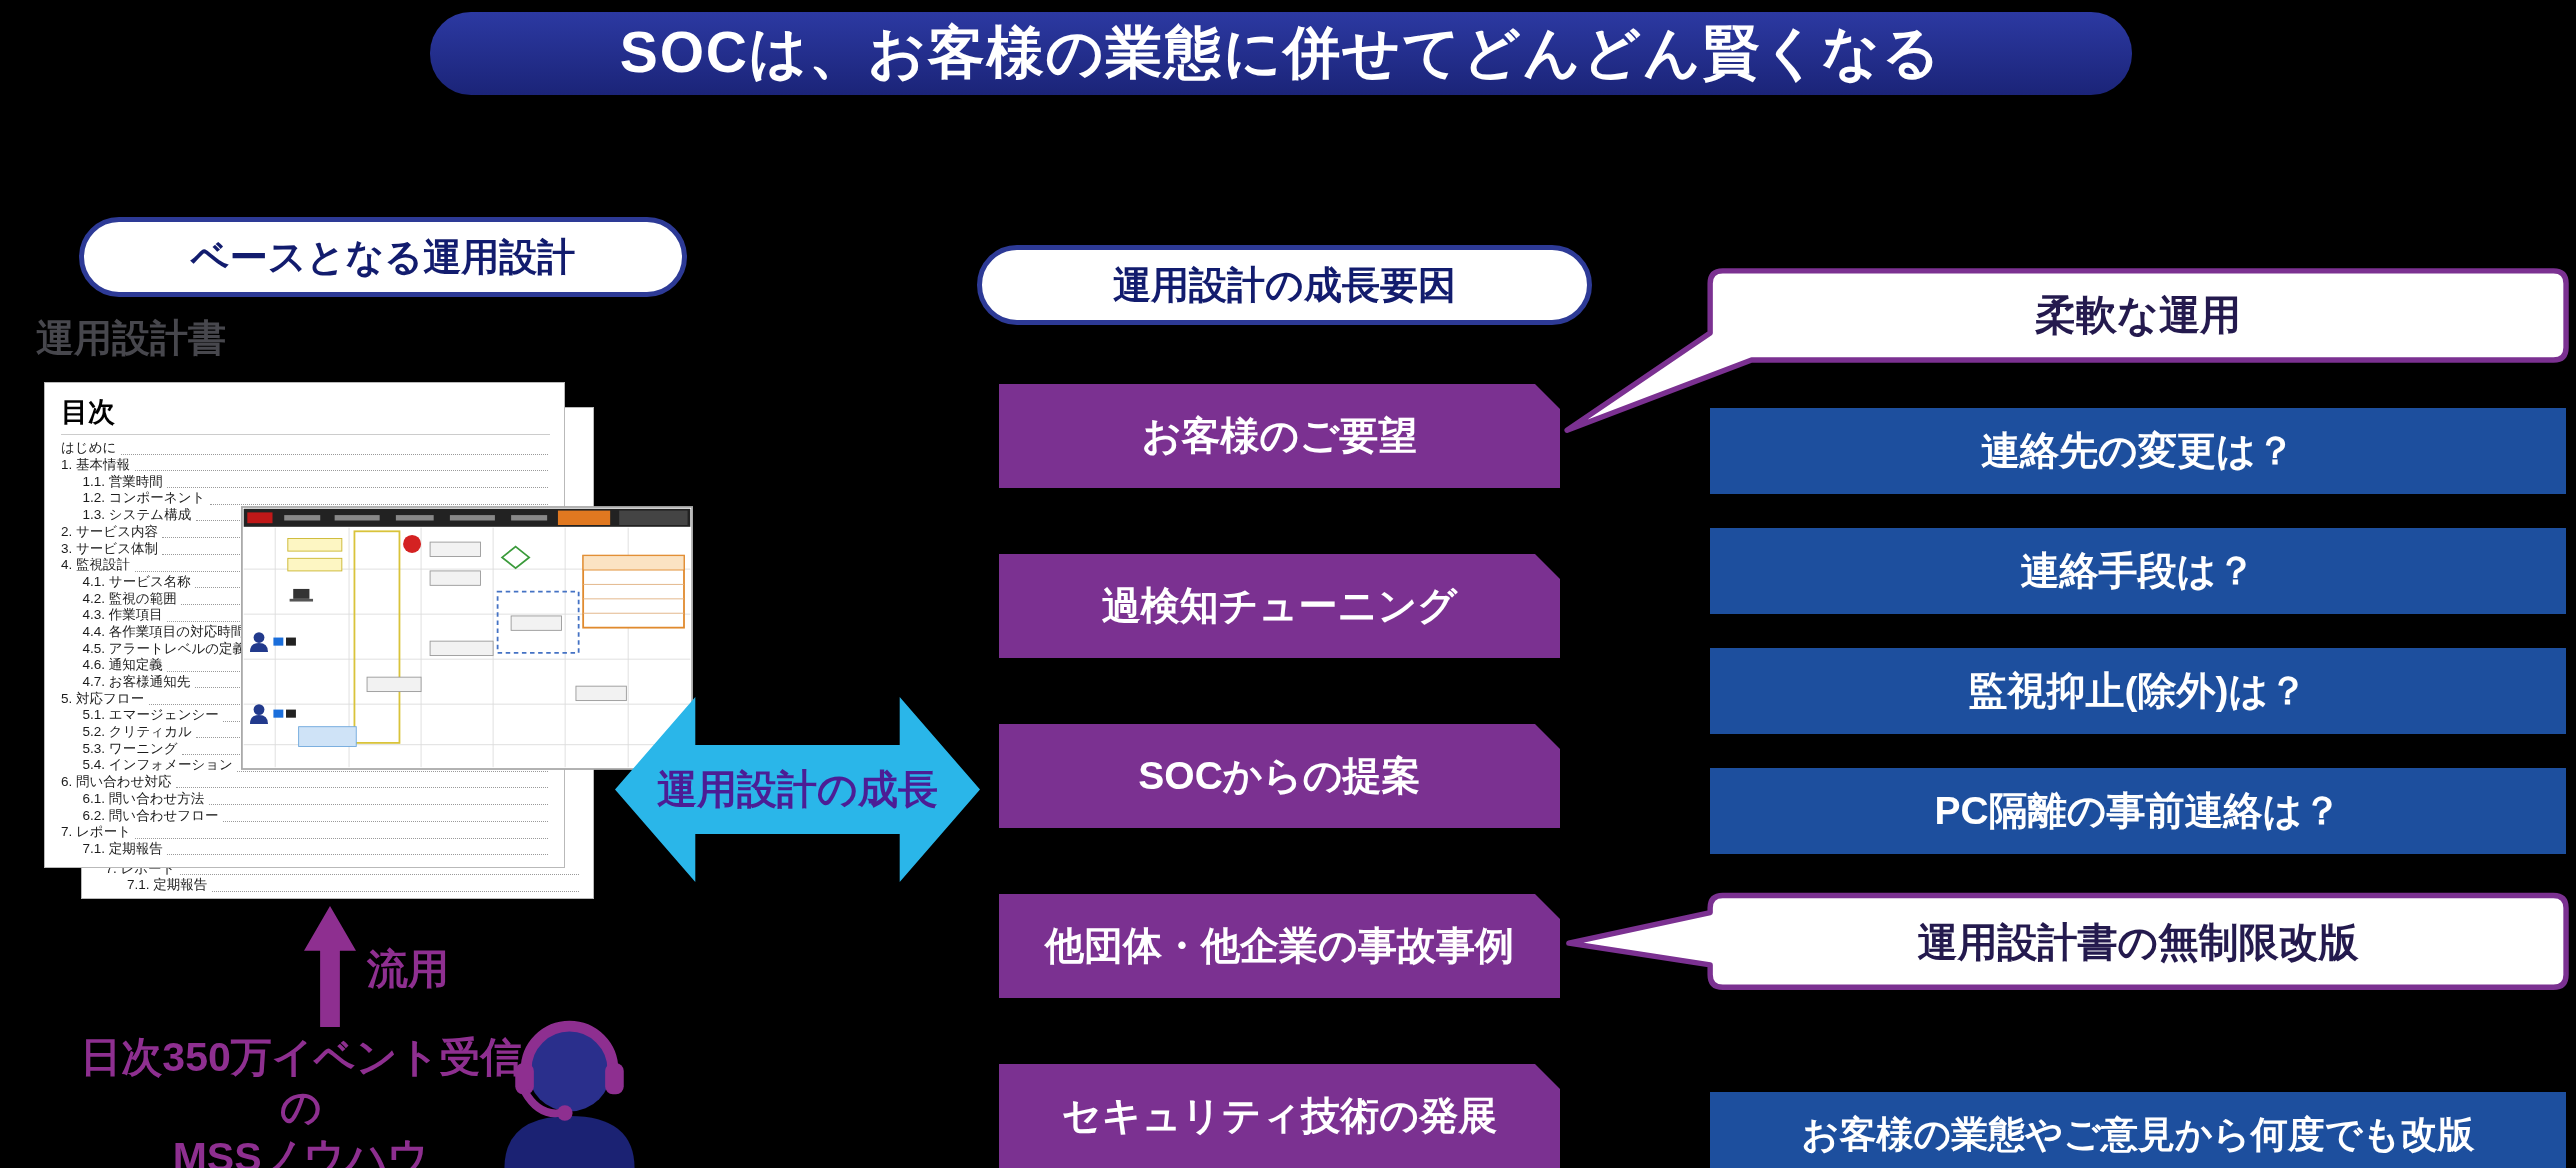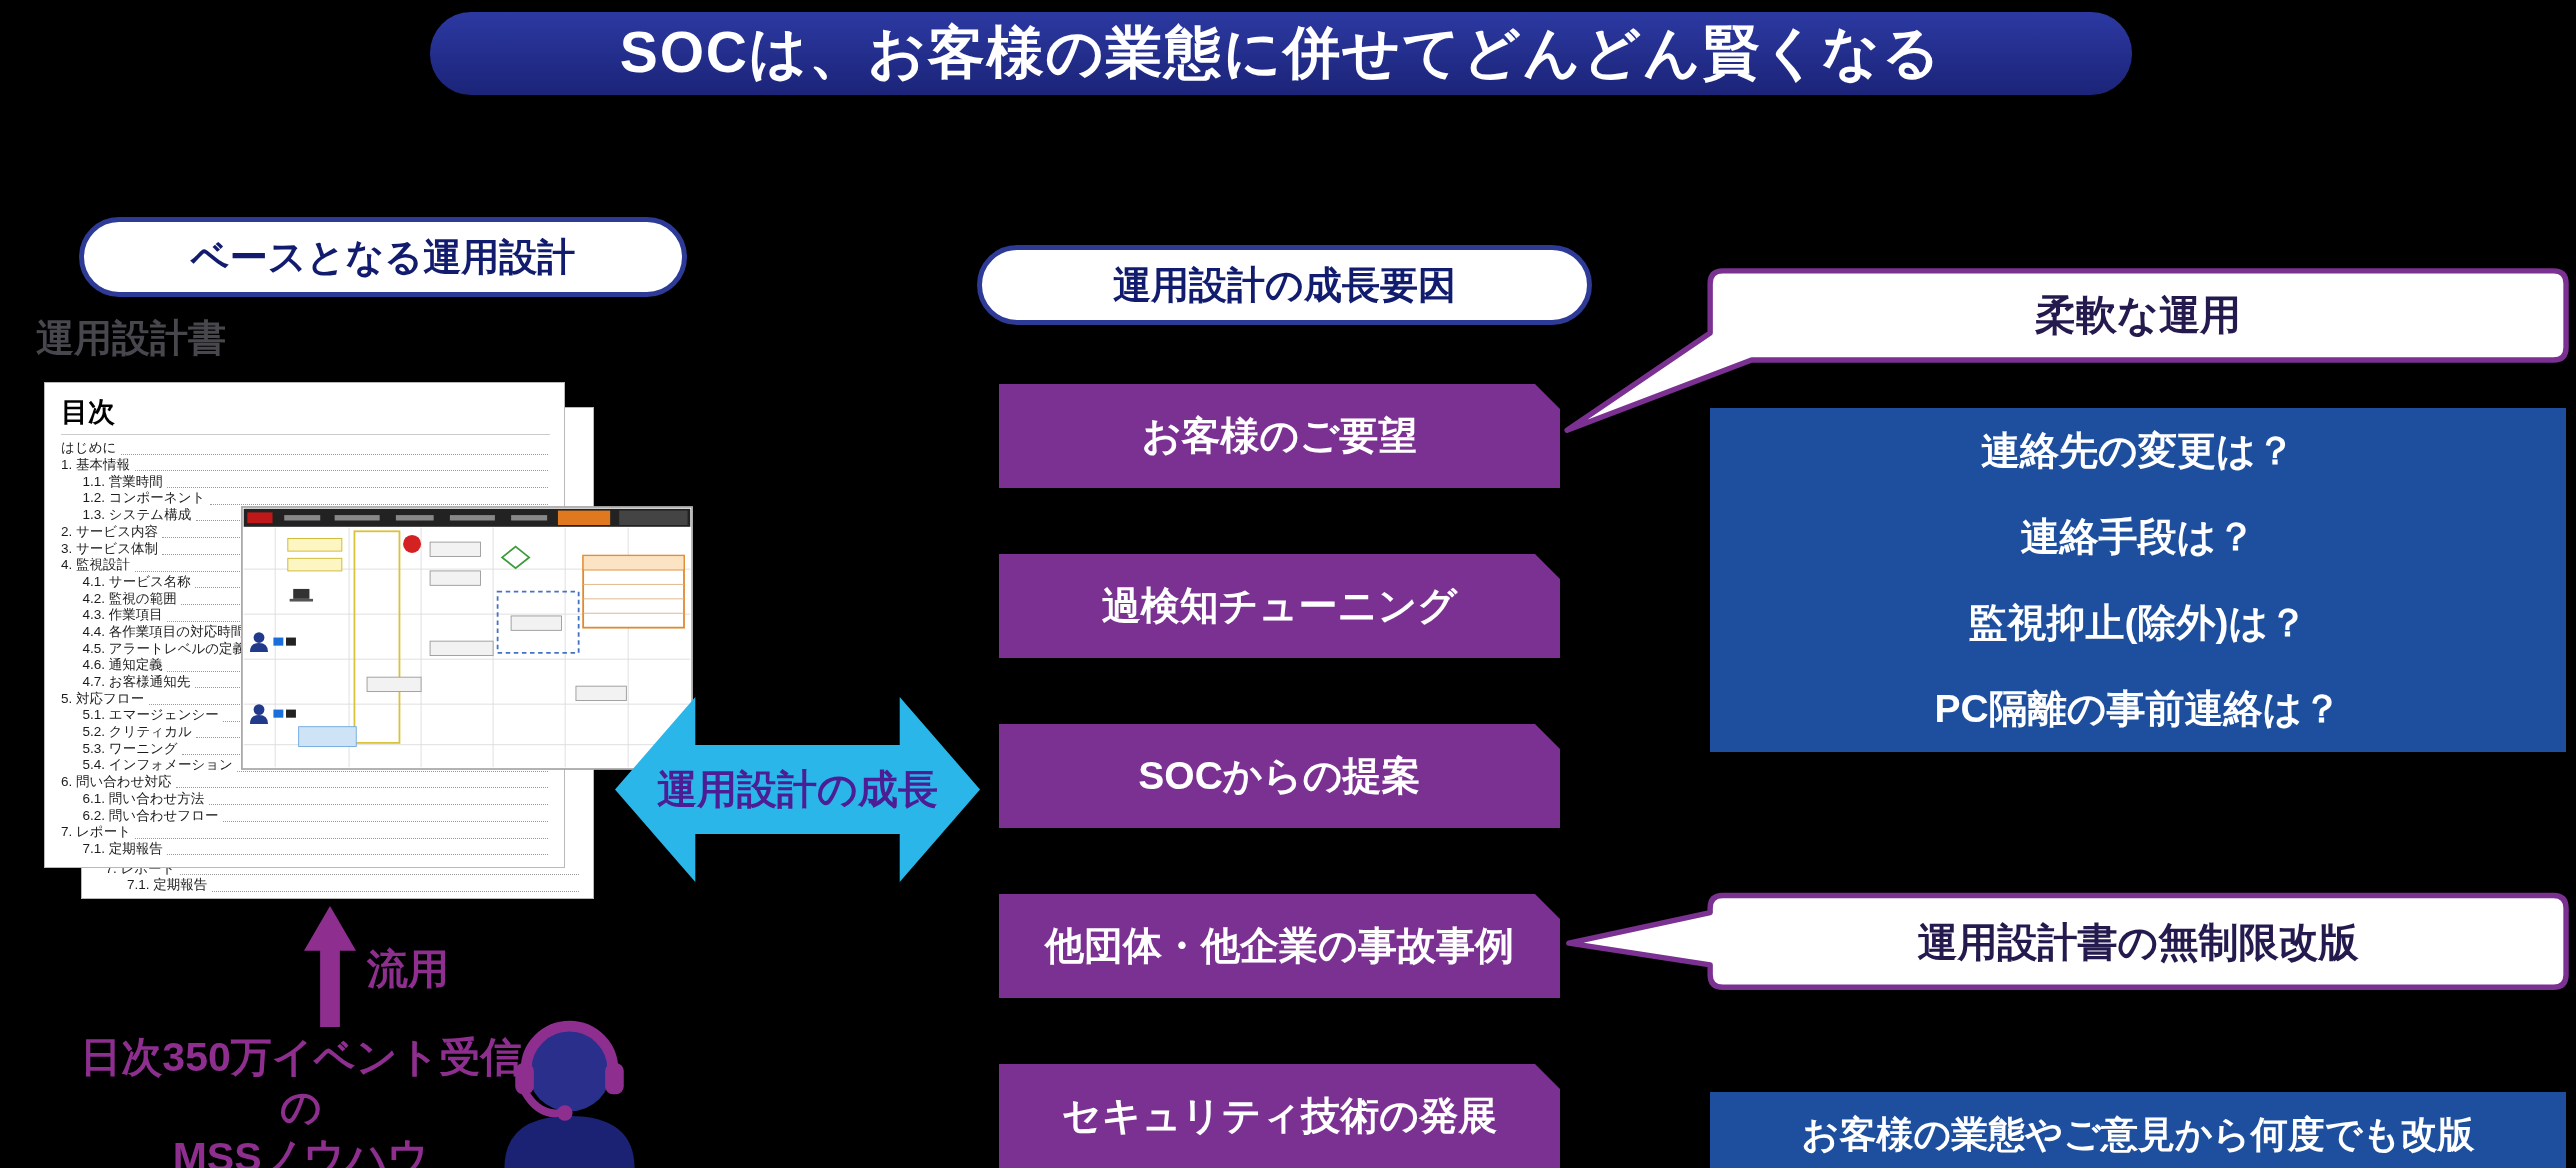--- a/index.html
+++ b/index.html
@@ -47,21 +47,21 @@
 
   
   .factors-col{left:999px;top:384px;width:561px;display:flex;flex-direction:column;gap:66px;}
   .factor{
     height:104px;background:var(--purple-box,#7b3191);color:#fff;font-size:39px;font-weight:bold;
     display:flex;align-items:center;justify-content:center;
     clip-path:polygon(0 0,calc(100% - 25px) 0,100% 25px,100% 100%,0 100%);
   }
 
   
-  .questions-col{left:1710px;top:408px;width:856px;display:flex;flex-direction:column;}
+  .questions-col{left:1710px;top:408px;width:856px;display:flex;flex-direction:column;gap:34px;}
   .qbox{
     height:86px;background:var(--blue-box,#1d4f9e);color:#fff;font-size:39px;font-weight:bold;
     display:flex;align-items:center;justify-content:center;
   }
   .qbox-last{left:1710px;top:1092px;width:856px;height:86px;background:var(--blue-box,#1d4f9e);
     color:#fff;font-size:37px;font-weight:bold;}
 
   
   .bubble-svg{left:1531px;top:252px;width:1045px;height:756px;pointer-events:none;}
   .bubble-text-1{left:1710px;top:271px;width:856px;height:89px;color:var(--bubble-text,#241a4e);font-size:41px;font-weight:bold;}

